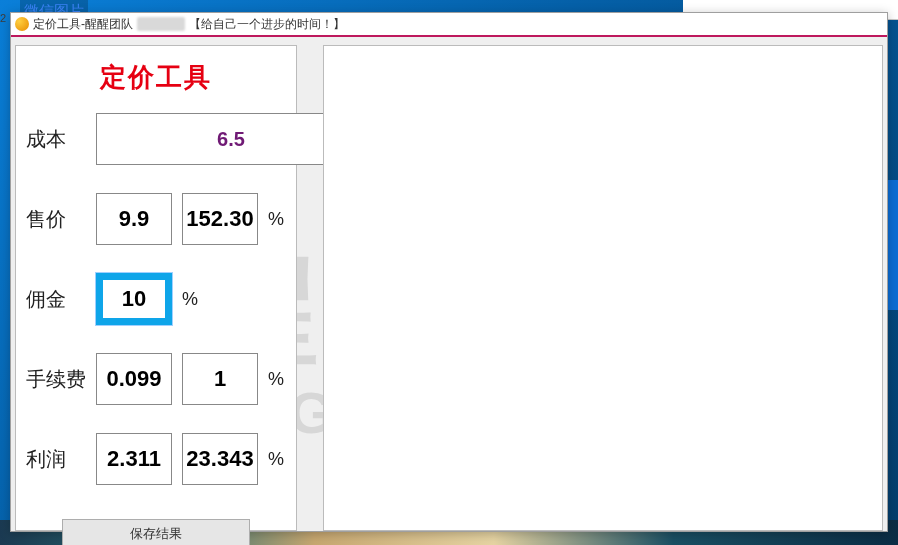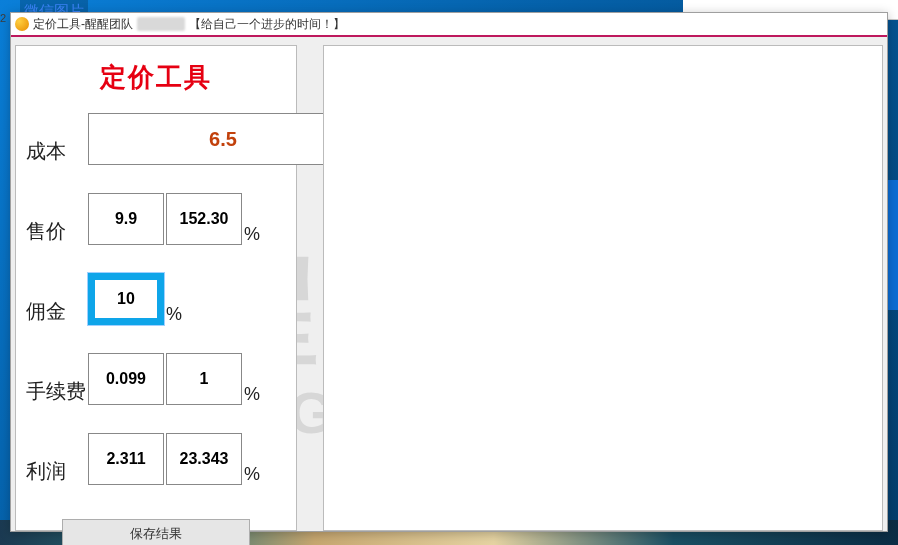--- a/index.html
+++ b/index.html
@@ -76,36 +76,36 @@
     text-align: center; margin-top: 14px;
     font-size: 26px; font-weight: bold; color: #e60012;
     letter-spacing: 2px;
   }
   .form-area {
     margin-top: 18px;
     display: flex; flex-direction: column;
     gap: 28px; padding: 0 10px;
   }
   .row {
-    display: flex; align-items: flex-end; gap: 2px;
+    display: flex; align-items: center; gap: 10px;
   }
   .lbl {
     width: 60px; font-size: 20px; color: #222; text-align: left;
     flex-shrink: 0;
   }
   .single-input {
     flex: 1; height: 52px;
     border: 1px solid #888; background: #fff;
-    font-size: 20px; font-weight: bold; color: #c2410c;
+    font-size: 20px; font-weight: bold; color: #701a75;
     text-align: center;
   }
   .dual-input {
     width: 76px; height: 52px;
     border: 1px solid #888; background: #fff;
-    font-size: 16px; font-weight: bold; color: #000;
+    font-size: 22px; font-weight: bold; color: #000;
     text-align: center; overflow: hidden;
   }
   .dual-input.focused {
     border: 7px solid #0ea5e9;
     outline: 1px solid #9fd0ff;
   }
   .pct { font-size: 18px; color: #222; width: 20px; }
   .save-btn {
     margin: 34px auto 0; display: block;
     width: 188px; height: 30px;

